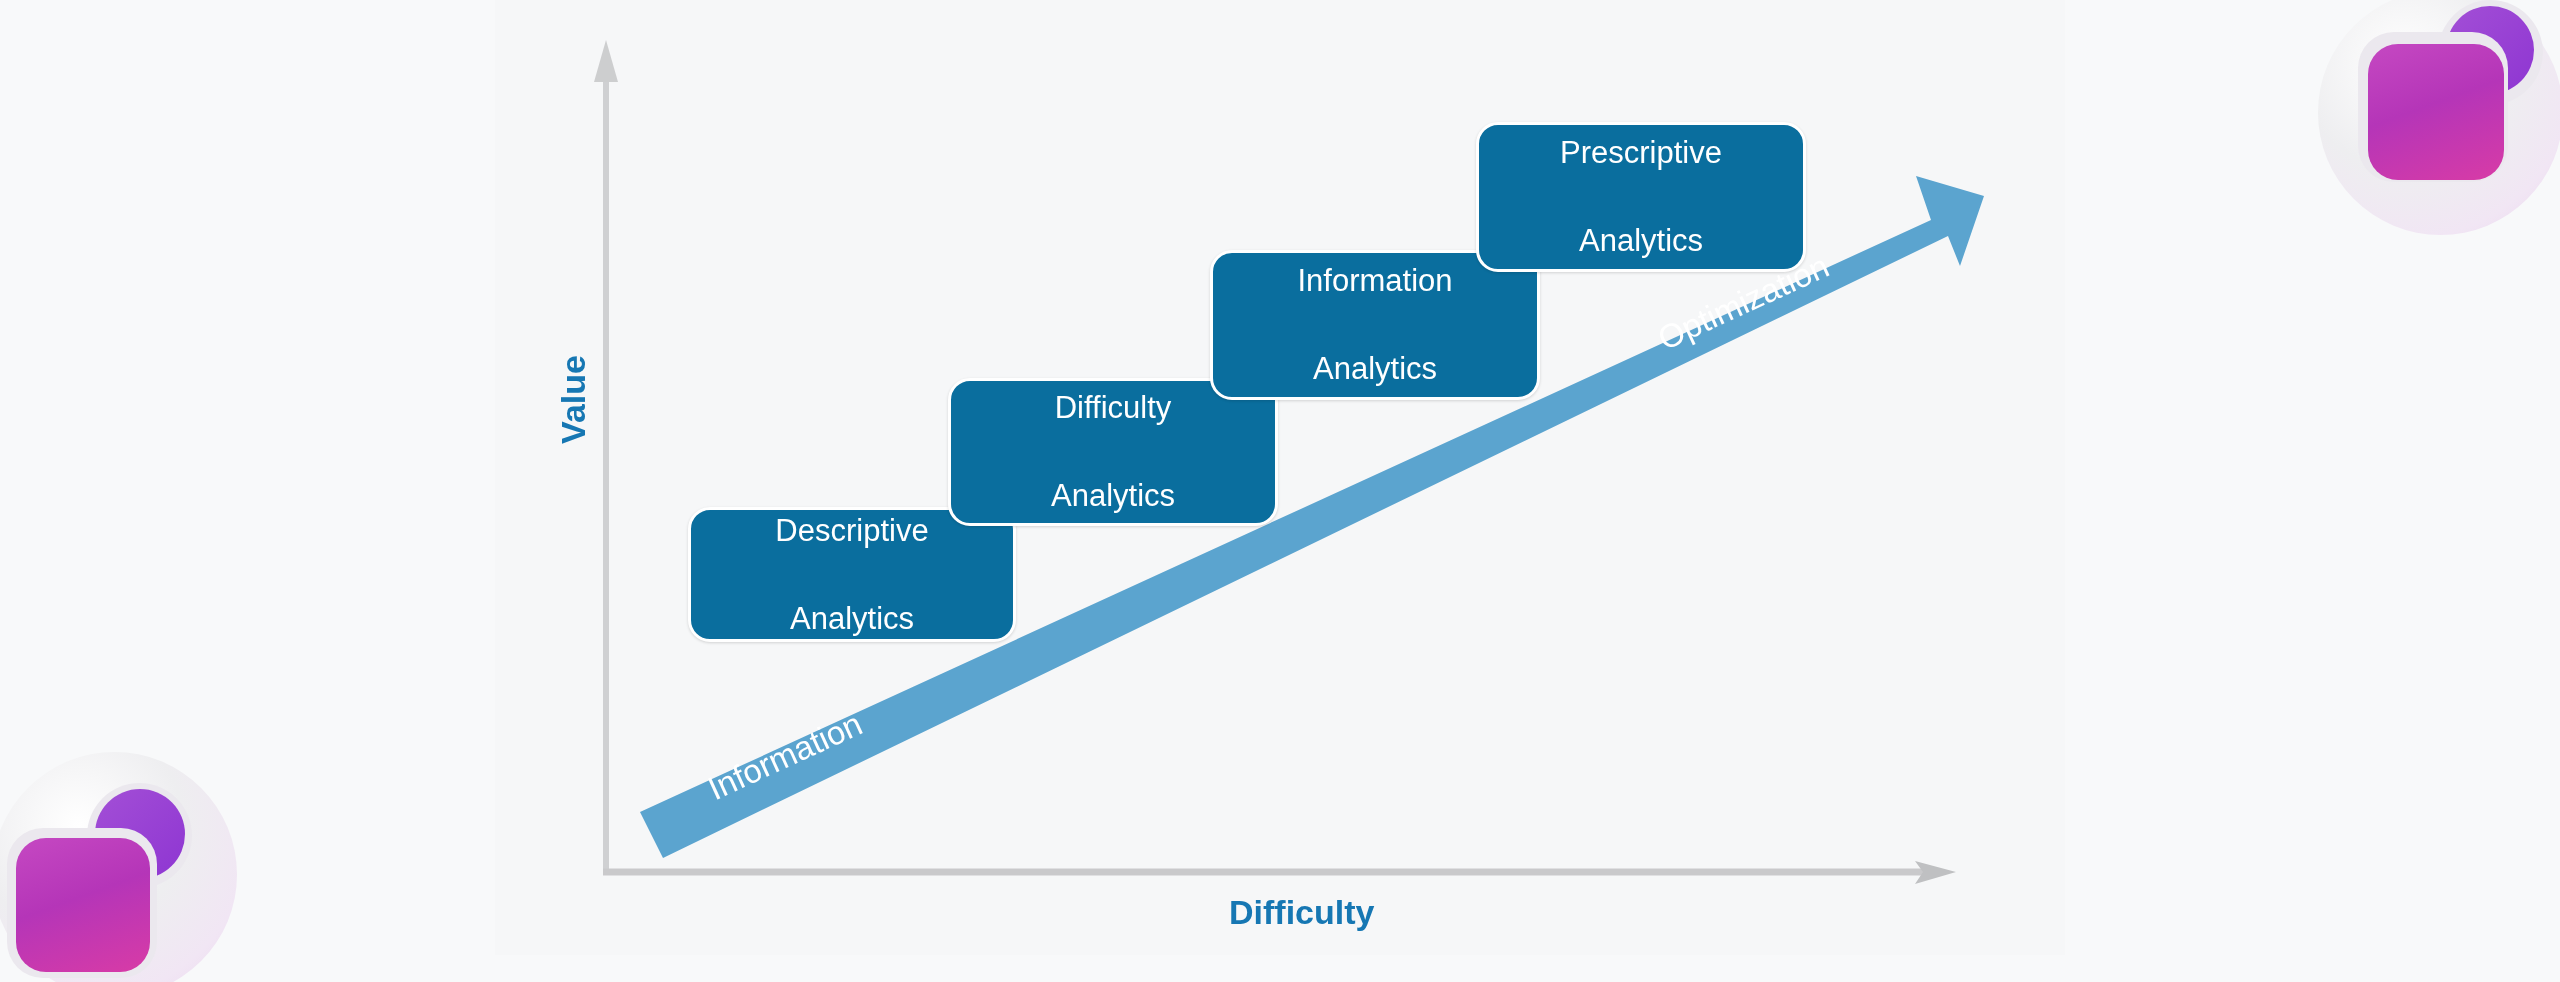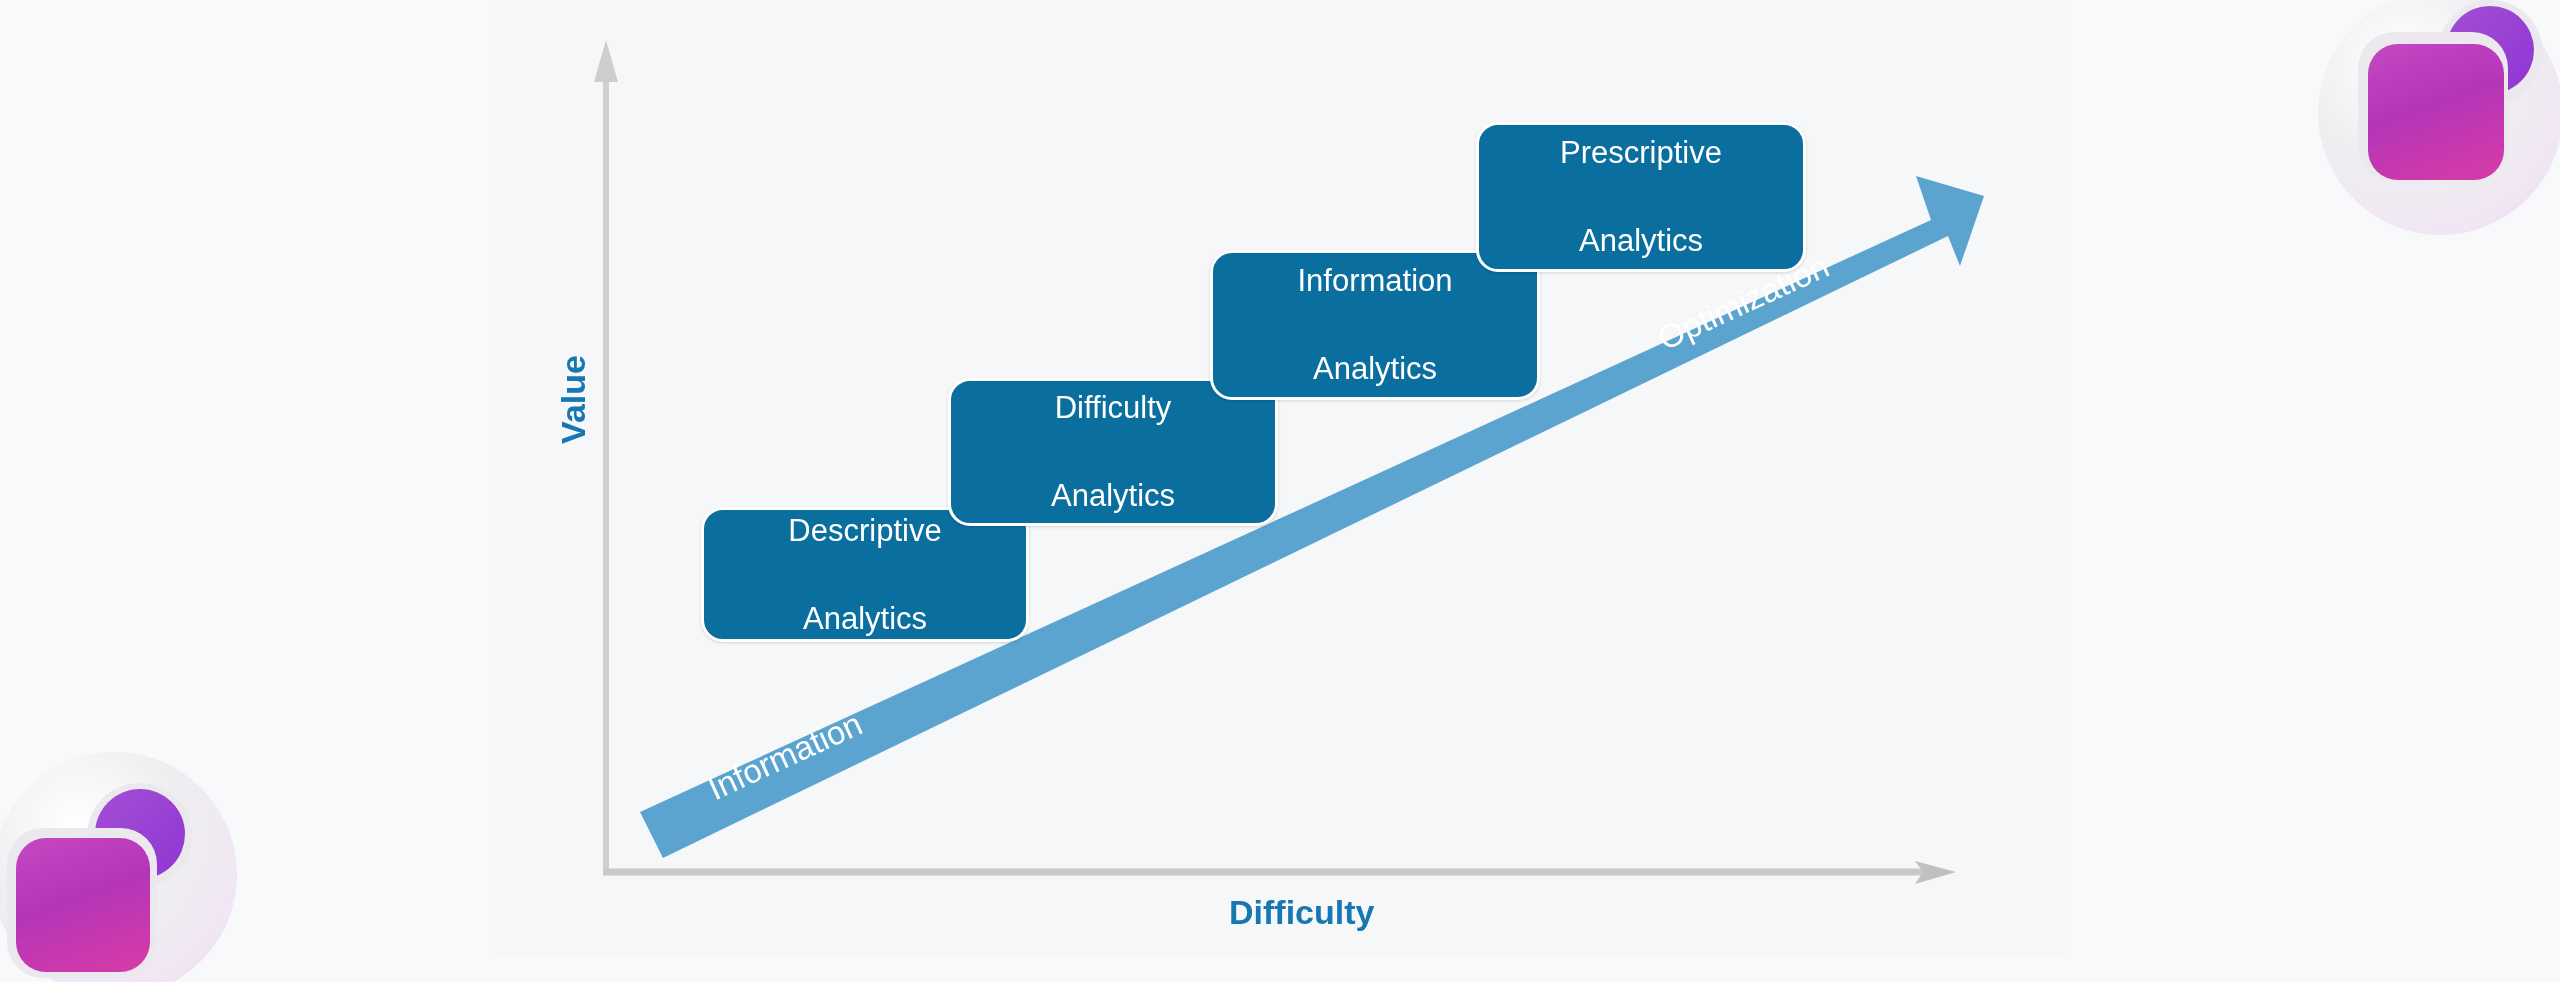--- a/index.html
+++ b/index.html
@@ -123,21 +123,21 @@
       <polygon points="640,812 1931,220 1916,176 1984,196 1960,266 1948,236 663,858" fill="#5ba4cf"></polygon>
     </g>
   </svg>
 
   <div class="axis-label y">Value</div>
   <div class="axis-label x">Difficulty</div>
 
   <div class="arrow-text" style="left:718px; top:770px; transform: rotate(-24.6deg);">Information</div>
   <div class="arrow-text" style="left:1668px; top:320px; transform: rotate(-24.6deg);">Optimization</div>
 
-  <div class="stage-box" style="left:688px; top:507px; width:328px; height:135px;margin-left:13px;">
+  <div class="stage-box" style="left:688px; top:507px; width:328px; height:135px;">
     <span>Descriptive</span>
     <span>Analytics</span>
   </div>
 
   <div class="stage-box" style="left:948px; top:378px; width:330px; height:148px;">
     <span>Difficulty</span>
     <span>Analytics</span>
   </div>
 
   <div class="stage-box" style="left:1210px; top:250px; width:330px; height:150px;">

